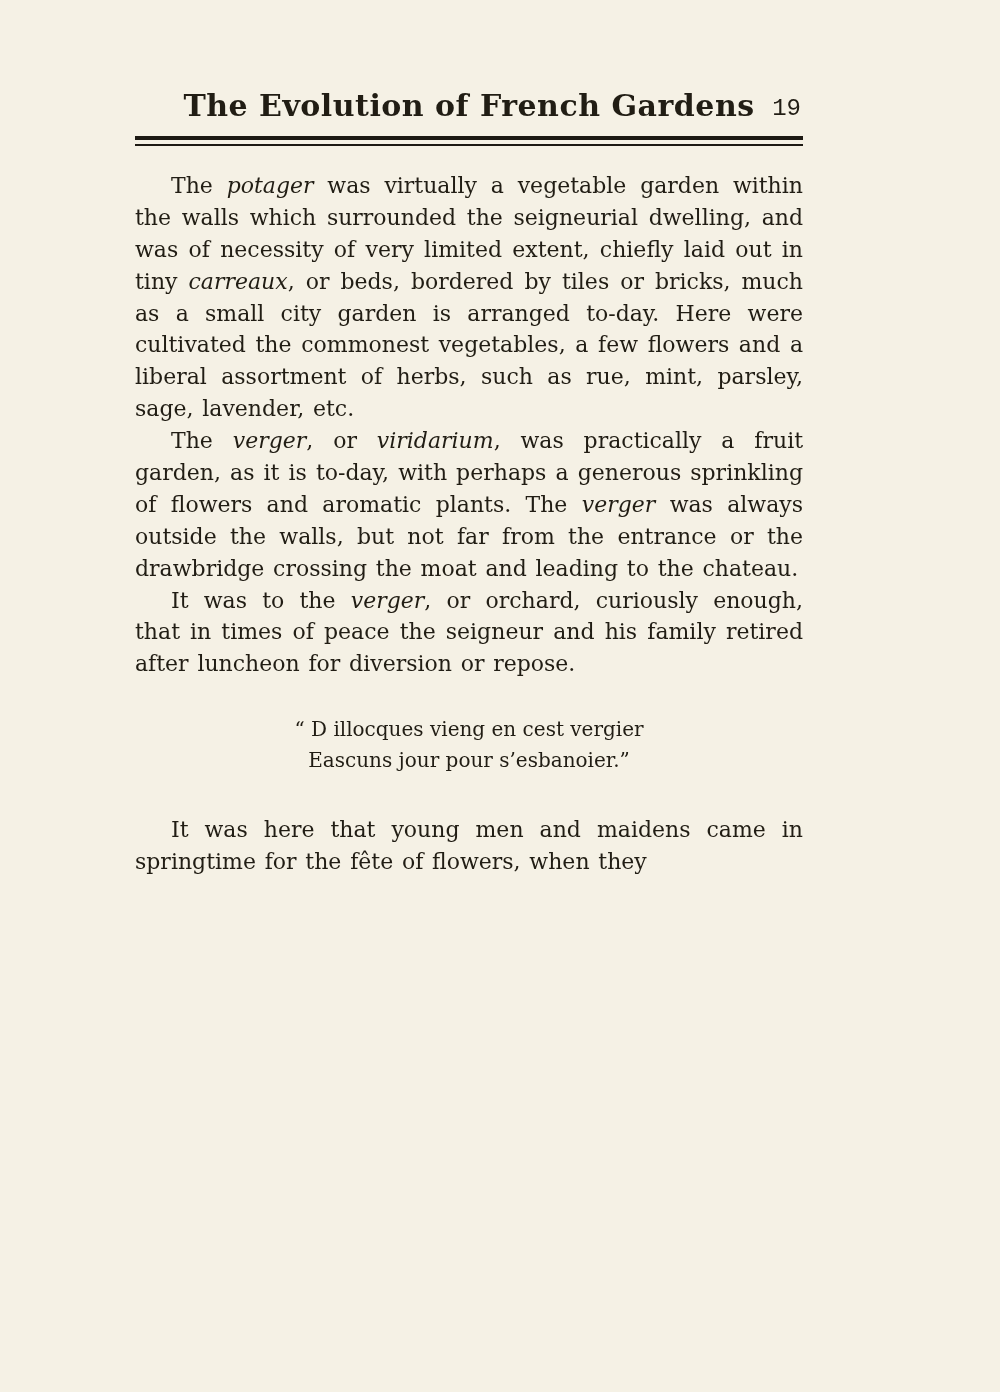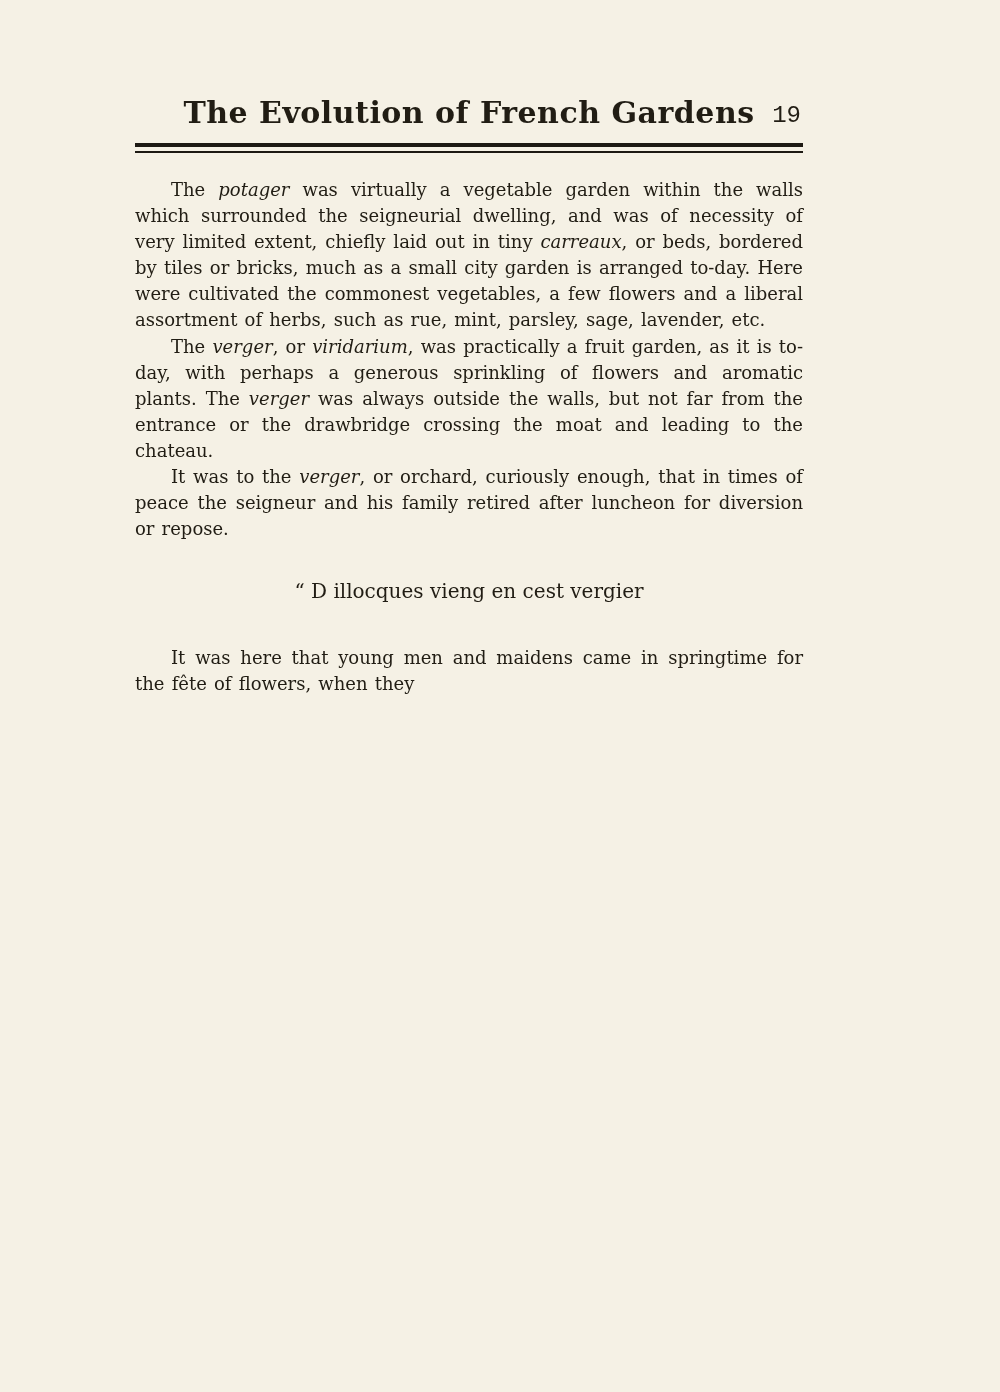--- a/index.html
+++ b/index.html
@@ -16,21 +16,21 @@
     position: absolute;
     left: 135px;
     top: 88px;
     width: 668px;
   }
   .page-header {
     position: relative;
     height: 46px;
   }
   .title {
-    margin: 7px;
+    margin: 0;
     font-size: 30px;
     font-weight: bold;
     text-align: center;
     letter-spacing: 0.5px;
     white-space: nowrap;
   }
   .page-number {
     position: absolute;
     right: 2px;
     top: 7px;
@@ -39,21 +39,21 @@
   }
   .rule {
     border-top: 4px solid #1d1a13;
     border-bottom: 2px solid #1d1a13;
     height: 4px;
     margin-top: 2px;
     margin-bottom: 24px;
   }
   .para {
     margin: 0;
-    font-size: 18px;
+    font-size: 22px;
     line-height: 1.45;
     text-align: justify;
     text-align-last: left;
     text-indent: 36px;
     word-spacing: 0.08em;
   }
   .it { font-style: italic; }
   .quote {
     margin: 34px 0 38px 0;
     text-align: center;
@@ -77,20 +77,21 @@
   <main>
 
     <p class="para"><span>The </span><i class="it">potager</i><span> was virtually a vegetable garden within the walls which surrounded the seigneurial dwelling, and was of necessity of very limited extent, chiefly laid out in tiny </span><i class="it">carreaux</i><span>, or beds, bordered by tiles or bricks, much as a small city garden is arranged to-day.  Here were cultivated the commonest vegetables, a few flowers and a liberal assortment of herbs, such as rue, mint, parsley, sage, lavender, etc.</span></p>
 
     <p class="para"><span>The </span><i class="it">verger</i><span>, or </span><i class="it">viridarium</i><span>, was practically a fruit garden, as it is to-day, with perhaps a generous sprinkling of flowers and aromatic plants.  The </span><i class="it">verger</i><span> was always outside the walls, but not far from the entrance or the drawbridge crossing the moat and leading to the chateau.</span></p>
 
     <p class="para"><span>It was to the </span><i class="it">verger</i><span>, or orchard, curiously enough, that in times of peace the seigneur and his family retired after luncheon for diversion or repose.</span></p>
 
     <div class="quote">
       <div>“ D illocques vieng en cest vergier</div>
+      <div>Eascuns jour pour s’esbanoier.”</div>
     </div>
 
 
     <p class="para"><span>It was here that young men and maidens came in springtime for the fête of flowers, when they</span></p>
 
   </main>
 
 </div>
 
 </body></html>

